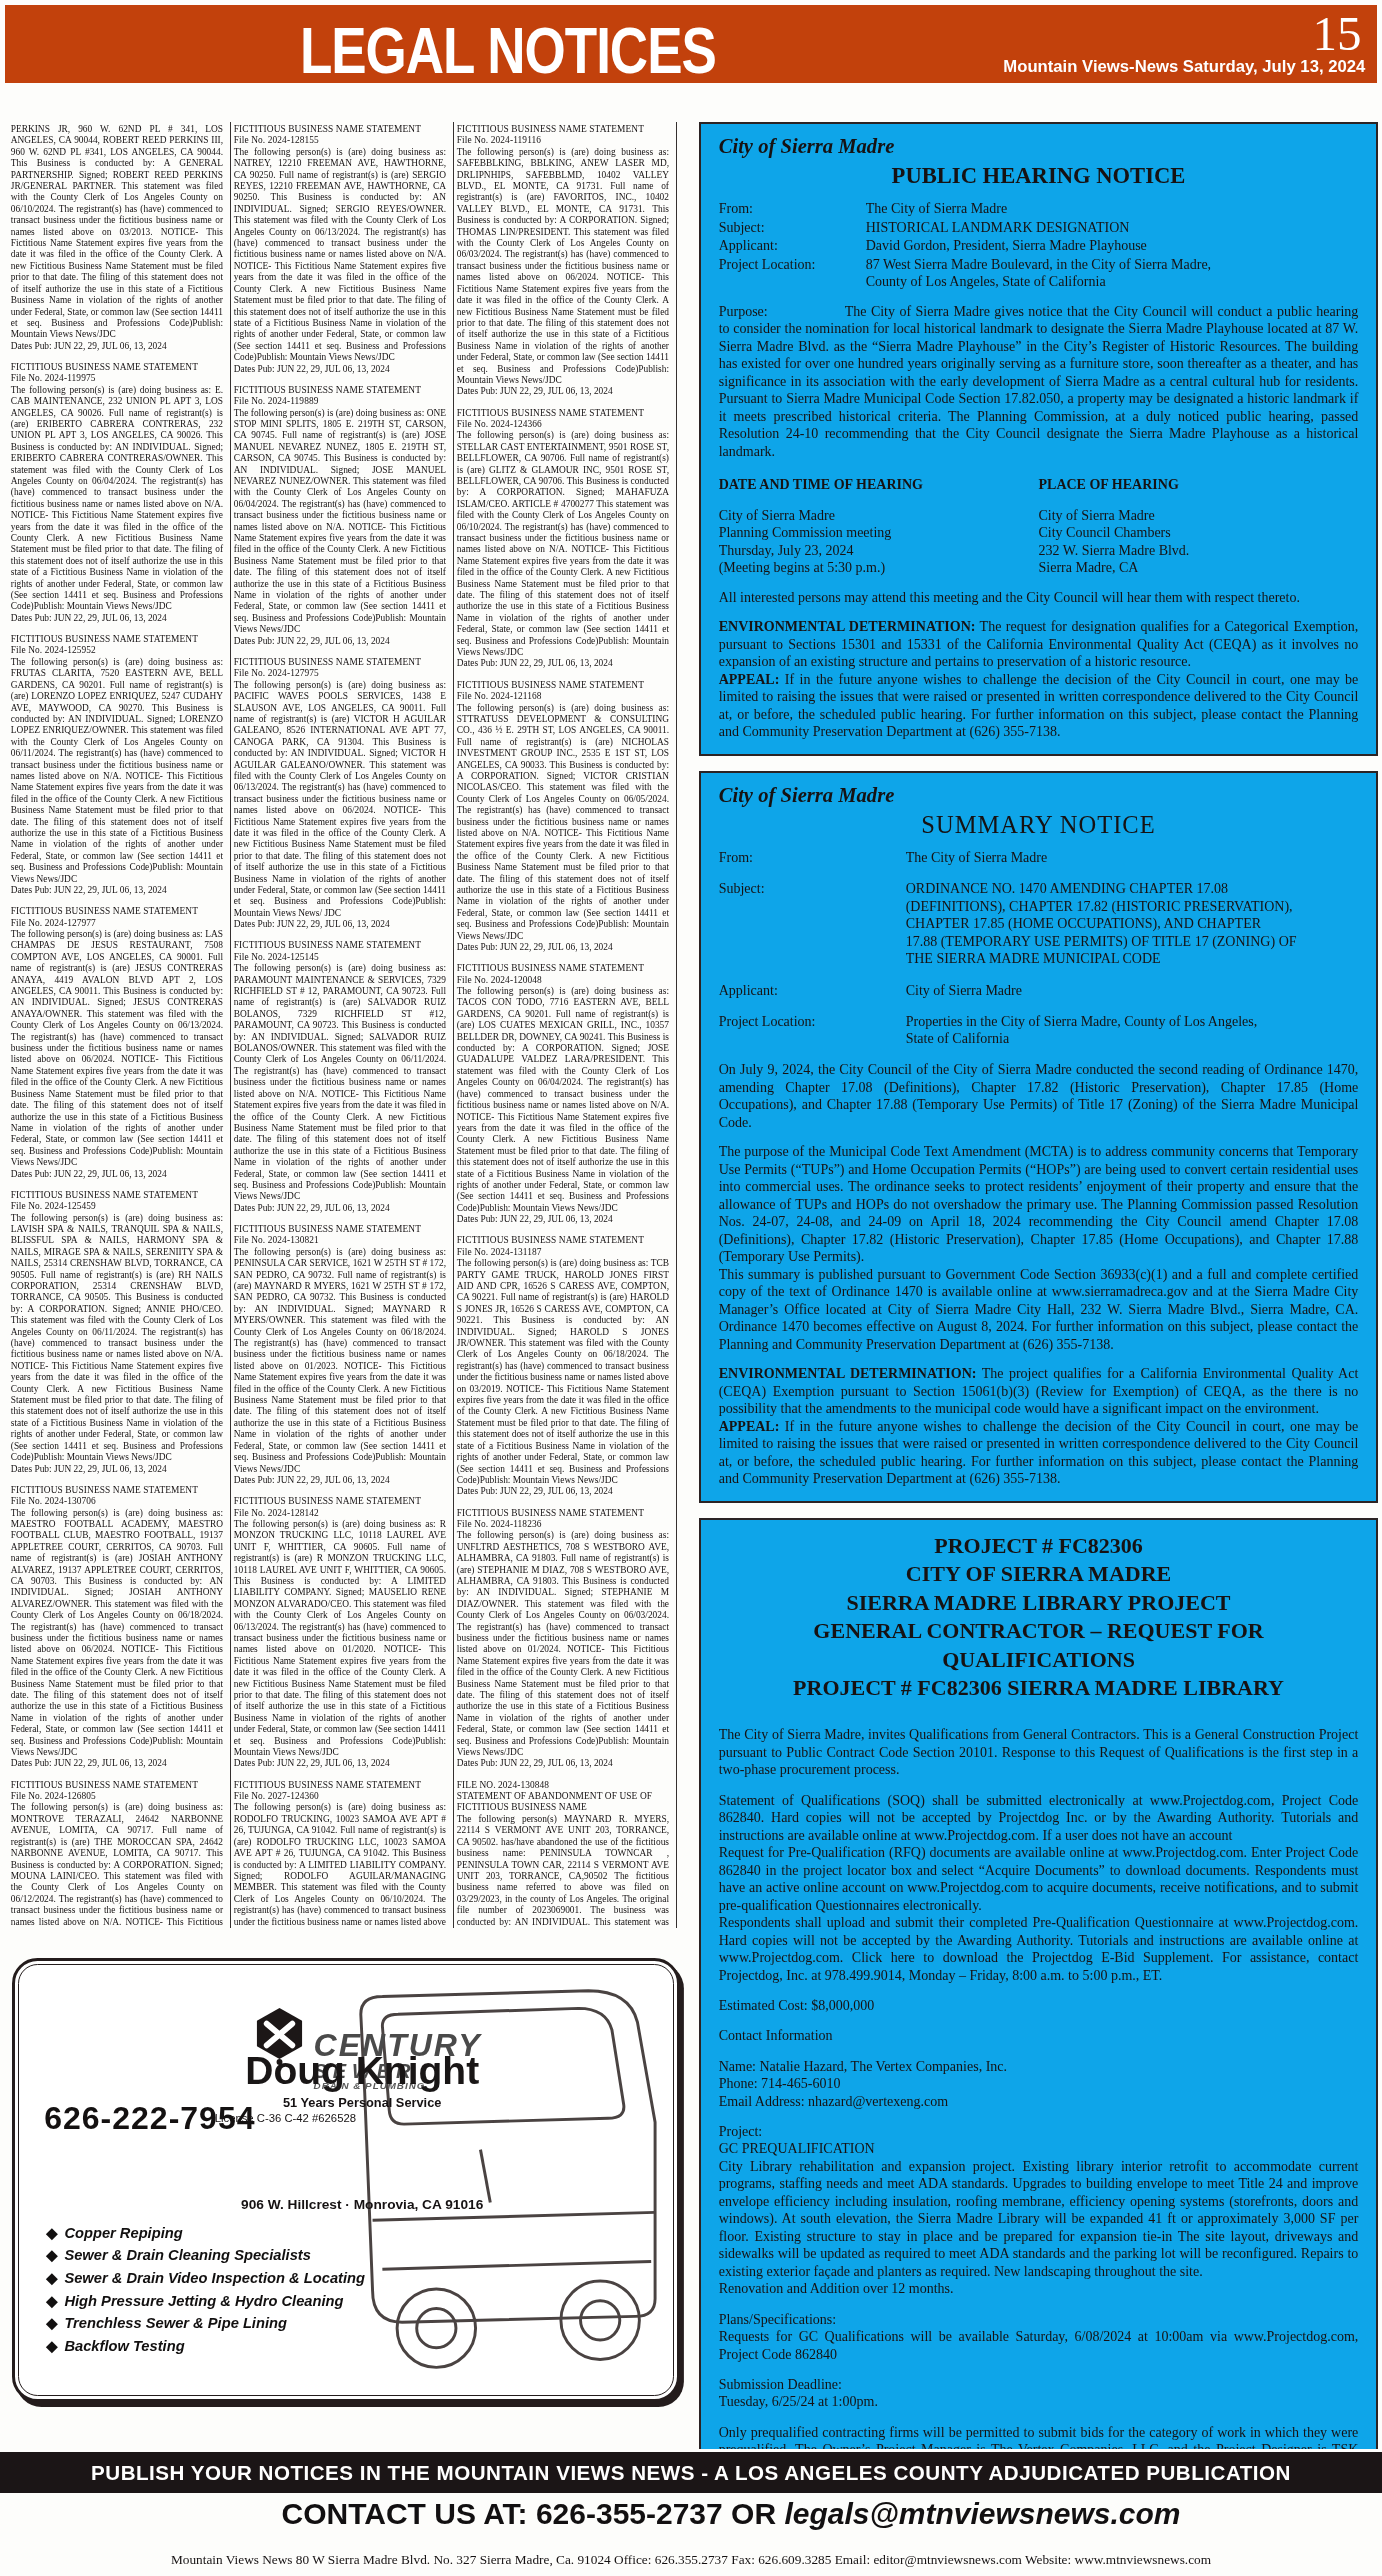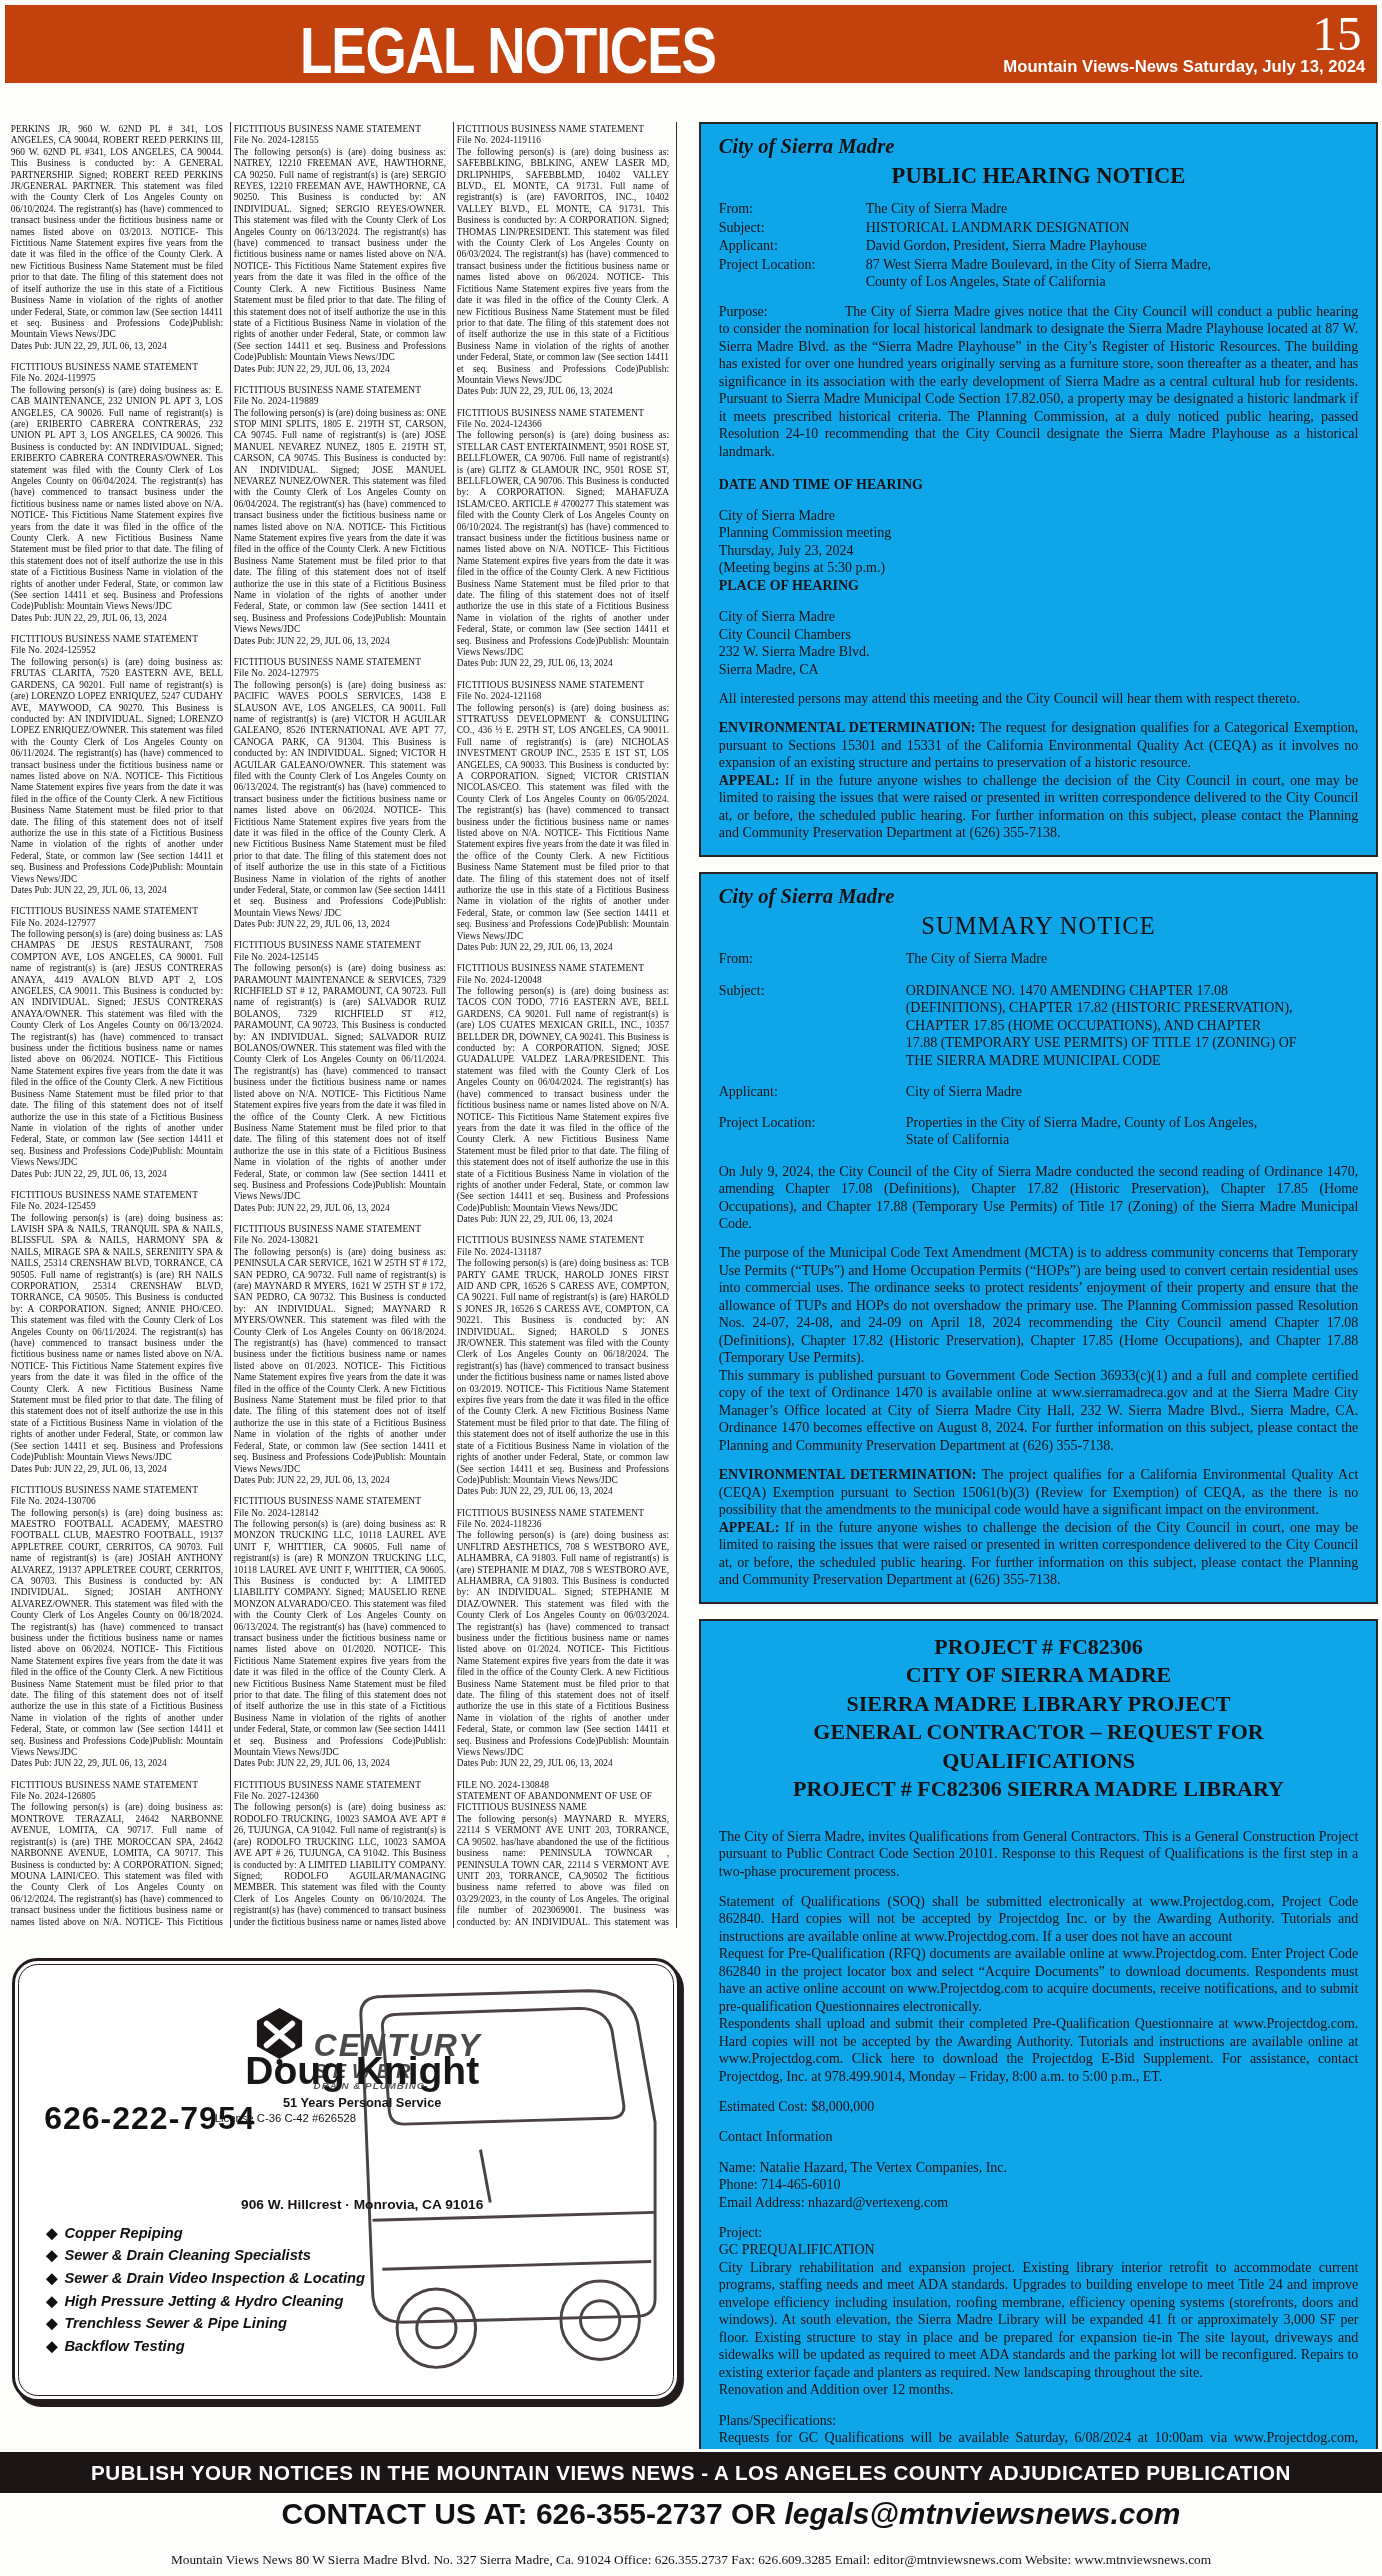--- a/index.html
+++ b/index.html
@@ -21,21 +21,21 @@
   .org{font-weight:700;font-style:italic;font-size:20.6px;margin:2px 0 11.8px 0;}
   .btitle{text-align:center;font-weight:700;font-size:22.6px;margin:3.9px 0 15.7px 0;}
   .btitle.light{font-weight:400;font-size:24.5px;letter-spacing:1px;}
   .frow{display:flex;margin-bottom:1px;}
   .frow.sp{margin-bottom:13.7px;}
   .flabel{flex:0 0 147px;}
   .flabel.wide{flex:0 0 187px;}
   .fvalue{white-space:pre-line;}
   .para{text-align:justify;margin:11.8px 0 0 0;}
   .plabel{display:inline-block;min-width:126px;}
-  .hearing{display:flex;margin:15.7px 0 3.9px 0;flex-direction:column;}
+  .hearing{display:flex;margin:15.7px 0 3.9px 0;}
   .hcol{width:50%;}
   .htitle{font-weight:700;margin-bottom:13.7px;}
   .hblock{white-space:pre-line;}
   .bold{font-weight:700;}
   
   .ctitle{text-align:center;font-weight:700;font-size:22px;line-height:28.5px;}
   .ppara{text-align:justify;margin:12.8px 0 0 0;}
   .ppara.tight{margin:0;}
   
   #ad{position:absolute;left:11.8px;top:1958px;width:668px;height:444px;}

